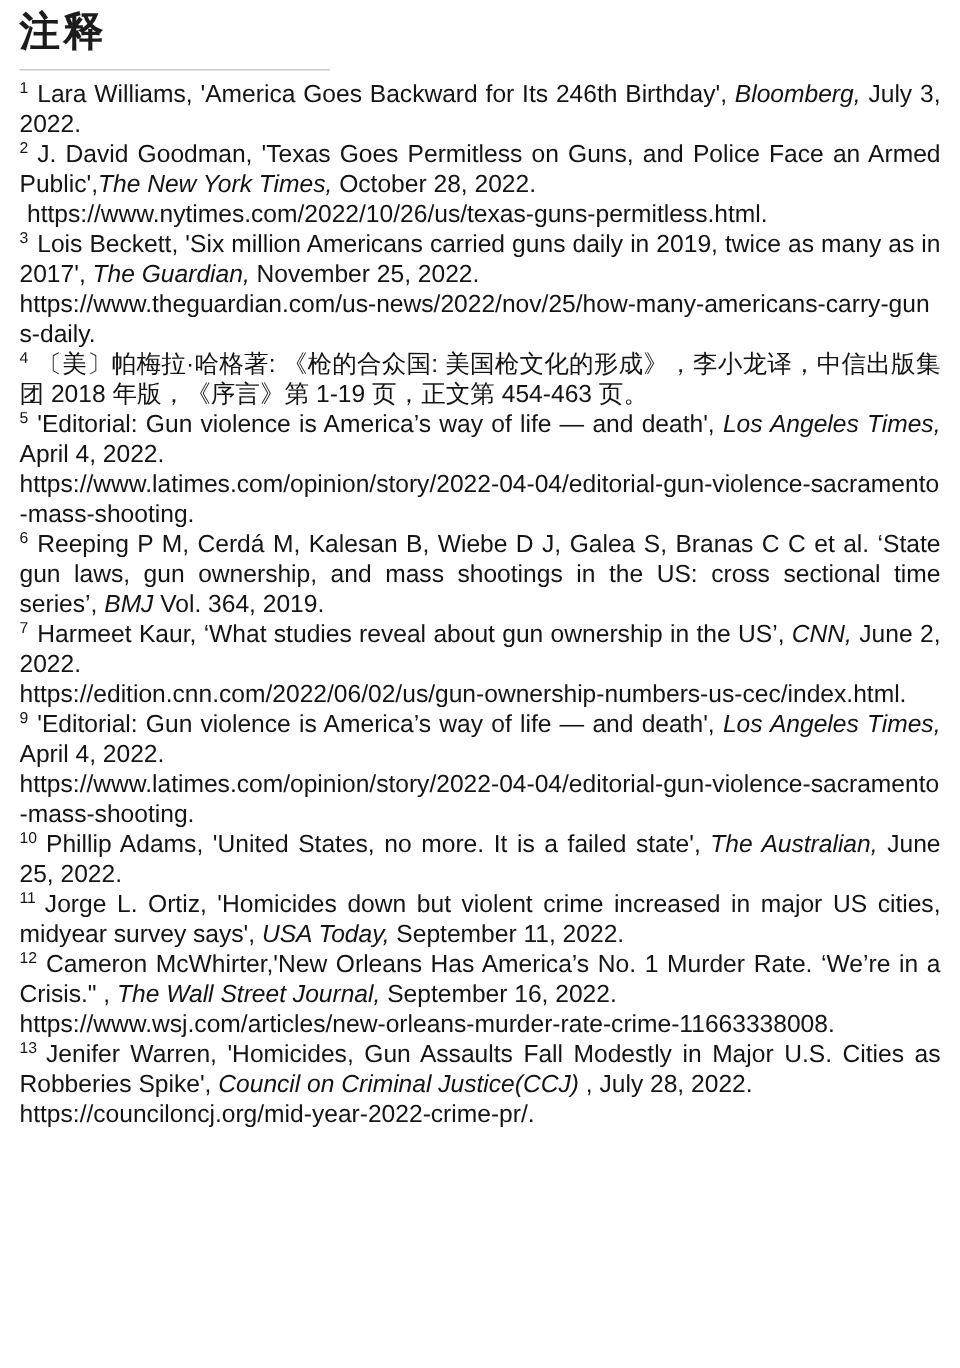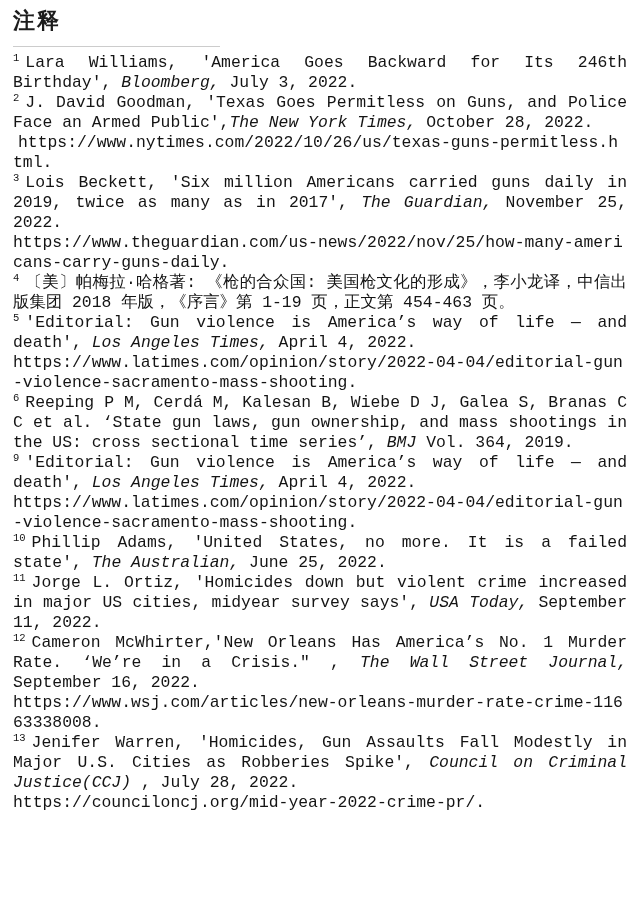--- a/index.html
+++ b/index.html
@@ -13,38 +13,38 @@
   .page {
     box-sizing: border-box;
     width: 640px;
     height: 912px;
     padding: 5px 13px 0 13px;
     background: #ffffff;
   }
   .page-title {
     margin: 0;
     font-family: "Liberation Sans", "DejaVu Sans", sans-serif;
-    font-size: 22px;
+    font-size: 27px;
     line-height: 32px;
     font-weight: 700;
     color: #1c1c1c;
     letter-spacing: 2px;
   }
   .divider {
     width: 207px;
     height: 0;
     border-top: 1px solid #cccccc;
     margin: 9px 0 6px 0;
   }
   .footnotes {
     color: #141414;
   }
   p.footnote {
     margin: 0;
-    font-family: Liberation Mono, monospace;
+    font-family: Liberation Sans, sans-serif;
     font-size: 16.4px;
     line-height: 20px;
     text-align: justify;
     color: #141414;
   }
   p.footnote sup {
     font-size: 10.5px;
     line-height: 0;
     margin-right: 6px;
   }
@@ -64,19 +64,20 @@
 <div class="page">
   <h1 class="page-title">注释</h1>
   <div class="divider"></div>
   <div class="footnotes" id="footnotes">
       <p class="footnote"><sup>1</sup><span><span>Lara Williams, 'America Goes Backward for Its 246th Birthday', </span><em>Bloomberg,</em><span> July 3, 2022.</span></span><br></p>
       <p class="footnote"><sup>2</sup><span><span>J. David Goodman, 'Texas Goes Permitless on Guns, and Police Face an Armed Public',</span><em>The New York Times,</em><span> October 28, 2022.</span></span><br><span class="url indent">https://www.nytimes.com/2022/10/26/us/texas-guns-permitless.html.</span></p>
       <p class="footnote"><sup>3</sup><span><span>Lois Beckett, 'Six million Americans carried guns daily in 2019, twice as many as in 2017', </span><em>The Guardian,</em><span> November 25, 2022.</span></span><br><span class="url">https://www.theguardian.com/us-news/2022/nov/25/how-many-americans-carry-guns-daily.</span></p>
       <p class="footnote"><sup>4</sup><span><span>〔美〕帕梅拉·哈格著: 《枪的合众国: 美国枪文化的形成》，李小龙译，中信出版集团 2018 年版，《序言》第 1-19 页，正文第 454-463 页。</span></span></p>
       <p class="footnote"><sup>5</sup><span><span>'Editorial: Gun violence is America’s way of life — and death', </span><em>Los Angeles Times,</em><span> April 4, 2022.</span></span><br><span class="url">https://www.latimes.com/opinion/story/2022-04-04/editorial-gun-violence-sacramento-mass-shooting.</span></p>
       <p class="footnote"><sup>6</sup><span><span>Reeping P M, Cerdá M, Kalesan B, Wiebe D J, Galea S, Branas C C et al. ‘State gun laws, gun ownership, and mass shootings in the US: cross sectional time series’, </span><em>BMJ</em><span> Vol. 364, 2019.</span></span></p>
+      <p class="footnote"><sup>7</sup><span><span>Harmeet Kaur, ‘What studies reveal about gun ownership in the US’, </span><em>CNN,</em><span> June 2, 2022.</span></span><br><span class="url">https://edition.cnn.com/2022/06/02/us/gun-ownership-numbers-us-cec/index.html.</span></p>
       <p class="footnote"><sup>9</sup><span><span>'Editorial: Gun violence is America’s way of life — and death', </span><em>Los Angeles Times,</em><span> April 4, 2022.</span></span><br><span class="url">https://www.latimes.com/opinion/story/2022-04-04/editorial-gun-violence-sacramento-mass-shooting.</span></p>
       <p class="footnote"><sup>10</sup><span><span>Phillip Adams, 'United States, no more. It is a failed state', </span><em>The Australian,</em><span> June 25, 2022.</span></span><br></p>
       <p class="footnote"><sup>11</sup><span><span>Jorge L. Ortiz, 'Homicides down but violent crime increased in major US cities, midyear survey says', </span><em>USA Today,</em><span> September 11, 2022.</span></span><br></p>
       <p class="footnote"><sup>12</sup><span><span>Cameron McWhirter,'New Orleans Has America’s No. 1 Murder Rate. ‘We’re in a Crisis." , </span><em>The Wall Street Journal,</em><span> September 16, 2022.</span></span><br><span class="url">https://www.wsj.com/articles/new-orleans-murder-rate-crime-11663338008.</span></p>
       <p class="footnote"><sup>13</sup><span><span>Jenifer Warren, 'Homicides, Gun Assaults Fall Modestly in Major U.S. Cities as Robberies Spike', </span><em>Council on Criminal Justice(CCJ)</em><span> , July 28, 2022.</span></span><br><span class="url">https://counciloncj.org/mid-year-2022-crime-pr/.</span></p>
     </div>
 </div>
 
 </body></html>

